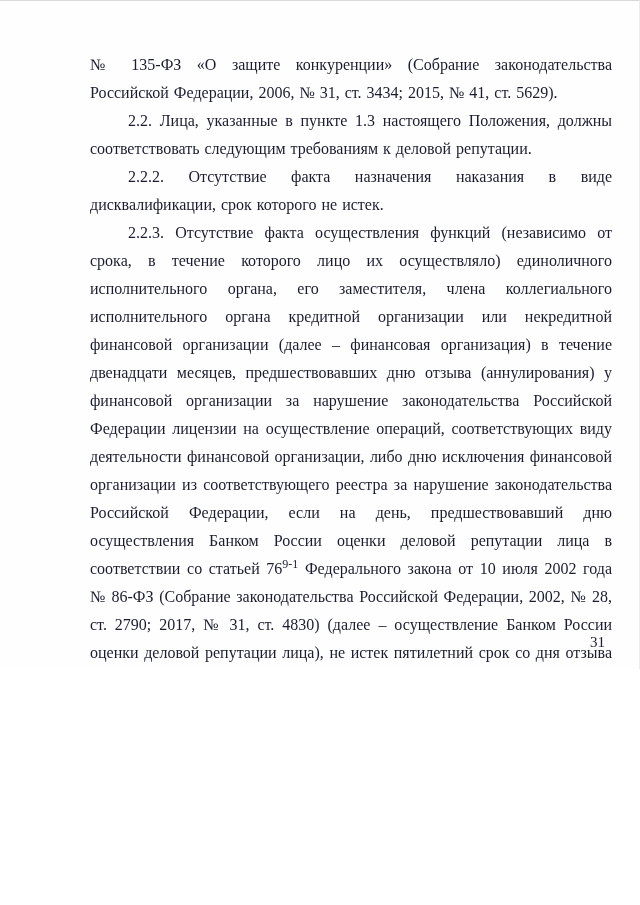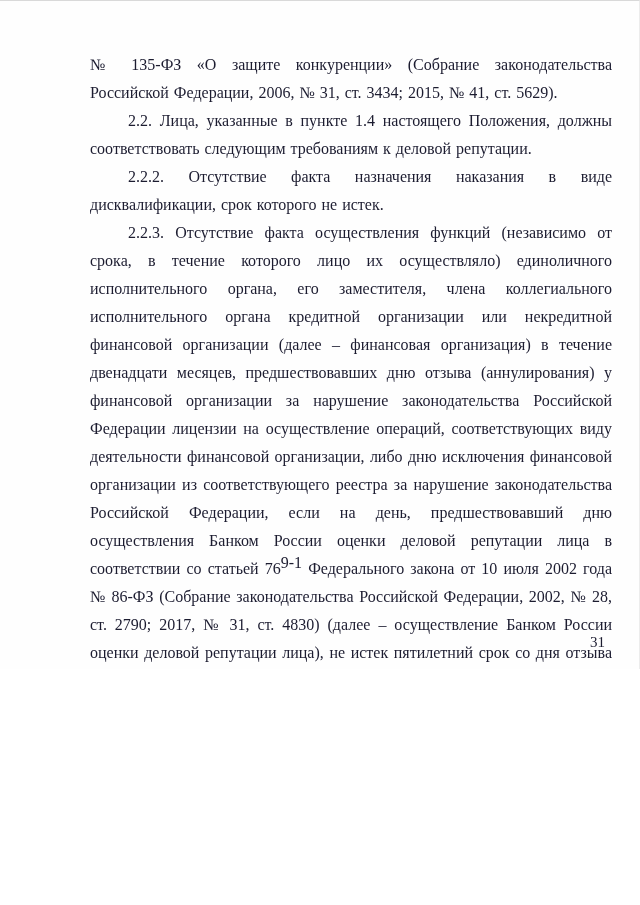--- a/index.html
+++ b/index.html
@@ -30,37 +30,37 @@
     margin: 0;
     font-size: 16px;
     line-height: 28px;
     text-align: justify;
     word-spacing: 1px;
   }
   p.para.indent {
     text-indent: 38px;
   }
   sup.note {
-    font-size: 16px;
+    font-size: 12px;
     line-height: 0;
     vertical-align: super;
     margin-top: 6px;
   }
   .page-number {
     position: absolute;
     right: 34px;
     bottom: 18px;
     font-size: 15px;
     color: #1c1c30;
   }
 </style>
 </head>
 <body>
 
 <div class="page">
   <div class="text-block">
     <p class="para">№ 135-ФЗ «О защите конкуренции» (Собрание законодательства Российской Федерации, 2006, № 31, ст. 3434; 2015, № 41, ст. 5629).</p>
-    <p class="para indent">2.2. Лица, указанные в пункте 1.4 настоящего Положения, должны соответствовать следующим требованиям к деловой репутации.</p>
+    <p class="para indent">2.2. Лица, указанные в пункте 1.3 настоящего Положения, должны соответствовать следующим требованиям к деловой репутации.</p>
     <p class="para indent">2.2.2. Отсутствие факта назначения наказания в виде дисквалификации, срок которого не истек.</p>
     <p class="para indent"><span>2.2.3. Отсутствие факта осуществления функций (независимо от срока, в течение которого лицо их осуществляло) единоличного исполнительного органа, его заместителя, члена коллегиального исполнительного органа кредитной организации или некредитной финансовой организации (далее – финансовая организация) в течение двенадцати месяцев, предшествовавших дню отзыва (аннулирования) у финансовой организации за нарушение законодательства Российской Федерации лицензии на осуществление операций, соответствующих виду деятельности финансовой организации, либо дню исключения финансовой организации из соответствующего реестра за нарушение законодательства Российской Федерации, если на день, предшествовавший дню осуществления Банком России оценки деловой репутации лица в соответствии со статьей 76</span><sup class="note">9-1</sup><span> Федерального закона от 10 июля 2002 года № 86-ФЗ (Собрание законодательства Российской Федерации, 2002, № 28, ст. 2790; 2017, № 31, ст. 4830) (далее – осуществление Банком России оценки деловой репутации лица), не истек пятилетний срок со дня отзыва (аннулирования) лицензии на осуществление операций, соответствующих виду деятельности финансовой организации, либо со дня исключения финансовой организации из соответствующего реестра (за исключением случая, когда лицо представило в Банк России доказательства непричастности к принятию решения или совершению</span></p>
   </div>
   <div class="page-number">31</div>
 </div>
 
 </body></html>

